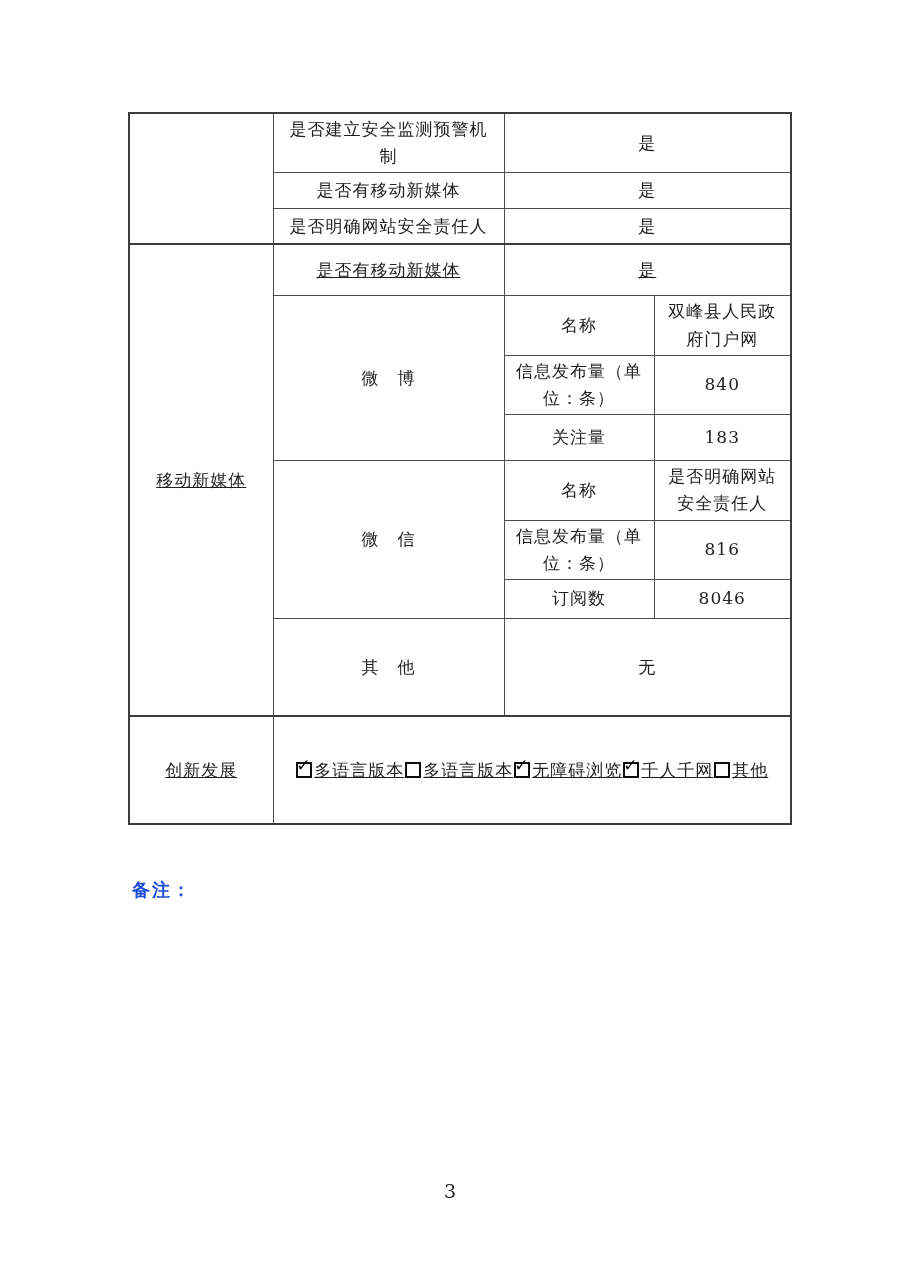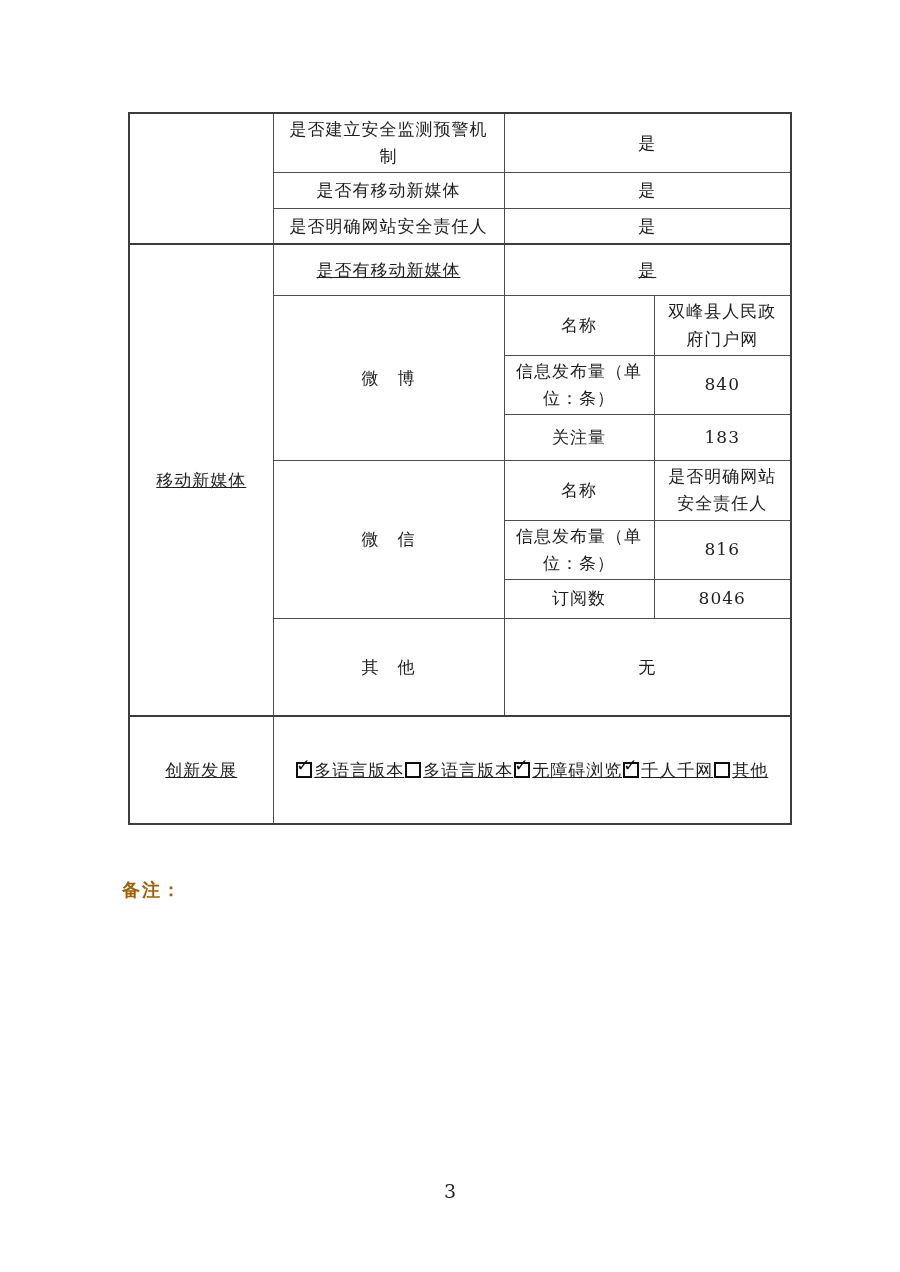--- a/index.html
+++ b/index.html
@@ -33,22 +33,22 @@
     border:2.5px solid #0e0e0e;background:#fff;
     vertical-align:-2px;position:relative;margin:0 2px 0 1px;
   }
   .cb .tick{display:none;}
   .cb.checked .tick{
     display:block;position:absolute;top:-7px;left:-2px;
     font-size:17px;font-weight:bold;color:#0e0e0e;line-height:1;
     font-family:"DejaVu Sans","Liberation Sans",sans-serif;
   }
   .notes{
-    position:absolute;left:122px;top:878px;
-    font-size:18px;font-weight:bold;letter-spacing:2px;color:#a16207;
+    position:absolute;left:132px;top:878px;
+    font-size:18px;font-weight:bold;letter-spacing:2px;color:#1d4ed8;
   }
   .page-number{
     position:absolute;left:0;top:1180px;width:100%;
     text-align:center;font-size:19px;color:#1f1f1f;
   }
 </style>
 </head>
 <body>
 
 <div class="page">

